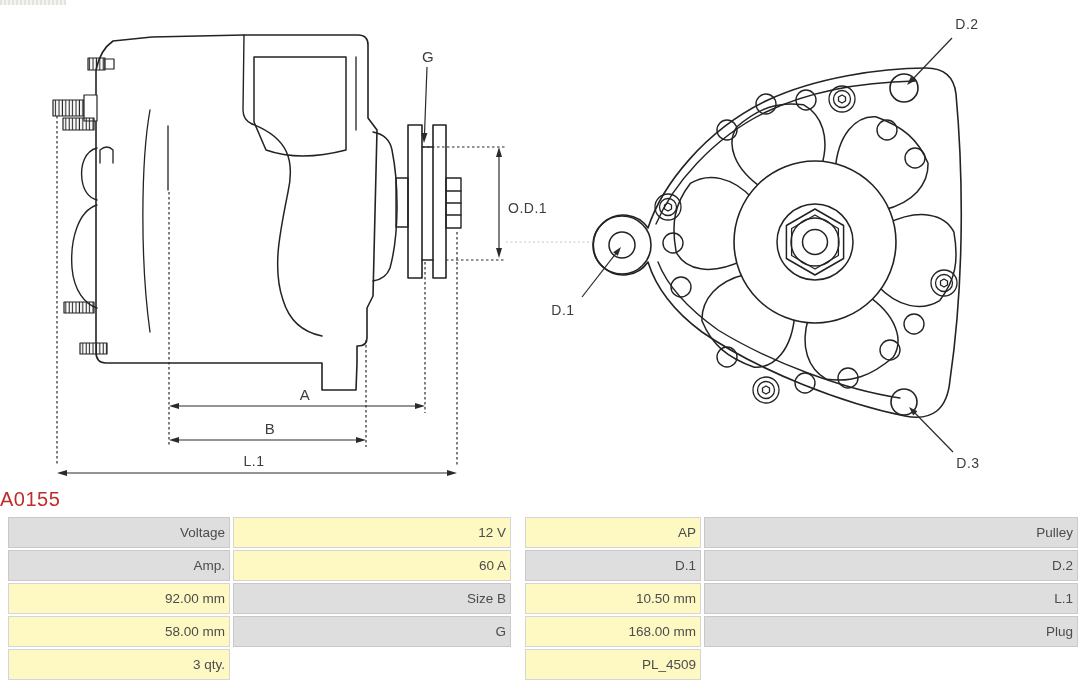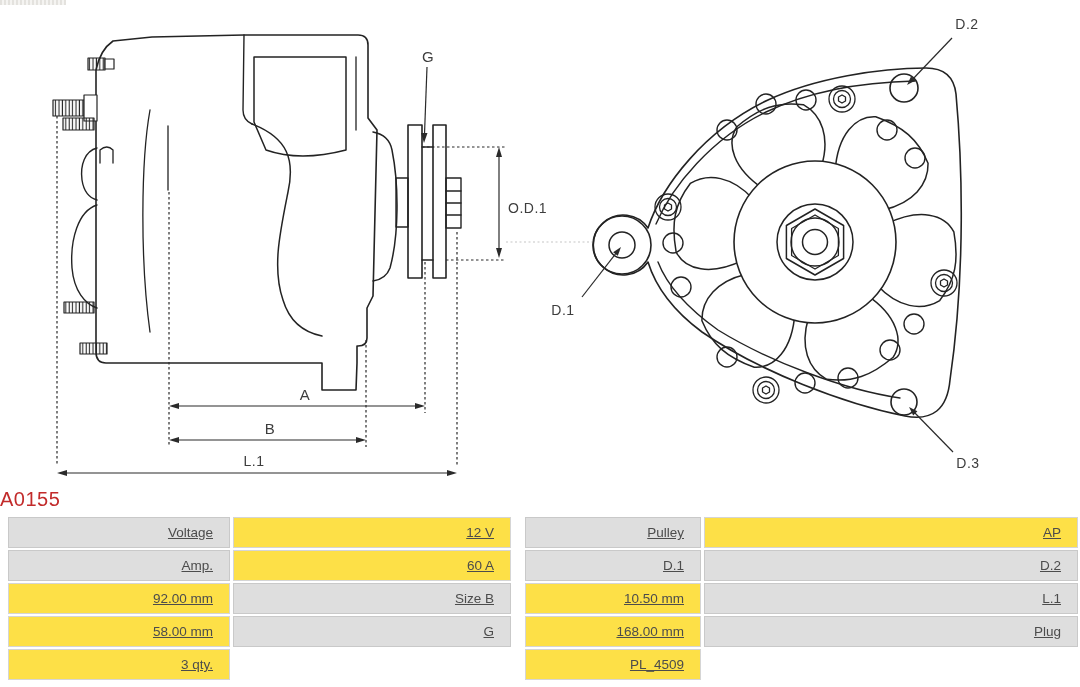--- a/index.html
+++ b/index.html
@@ -19,23 +19,23 @@
     background:repeating-linear-gradient(90deg,#dddbd6 0 2px,#f2f1ee 2px 4px);opacity:.8;}
   .drawing-wrap{position:absolute;left:0;top:0;width:1080px;height:490px;}
   svg text{font-family:"Liberation Sans", sans-serif;fill:var(--dim);}
   .part-number{position:absolute;left:0;top:487px;font-size:20px;line-height:24px;
     color:var(--accent-red);letter-spacing:.5px;}
   .spec{position:absolute;left:8px;top:517px;width:1064px;display:flex;gap:14px;}
   .spec-sub{display:grid;grid-auto-rows:31px;row-gap:2px;column-gap:3px;}
   .spec-sub.left{grid-template-columns:222px 278px;}
   .spec-sub.right{grid-template-columns:176px 374px;}
   .cell{display:flex;align-items:center;justify-content:flex-end;
-    padding-right:16px;font-size:13.5px;color:var(--text-gray);text-decoration:underline;}
+    padding-right:4px;font-size:13.5px;color:var(--text-gray);}
   .cell.lab{background:var(--cell-gray);border:1px solid var(--cell-border-gray);}
-  .cell.val{background:#fde047;border:1px solid var(--cell-border-light);}
+  .cell.val{background:#fef9c3;border:1px solid var(--cell-border-light);}
 </style>
 </head>
 <body>
 
 <div class="page">
 
   <div class="logo-artifact"></div>
 
   <div class="drawing-wrap">
   <svg width="1080" height="490" viewBox="0 0 1080 490">
@@ -244,22 +244,22 @@
         <div class="cell val">12 V</div>
         <div class="cell lab">Amp.</div>
         <div class="cell val">60 A</div>
         <div class="cell val">92.00 mm</div>
         <div class="cell lab">Size B</div>
         <div class="cell val">58.00 mm</div>
         <div class="cell lab">G</div>
         <div class="cell val">3 qty.</div>
       </div>
     <div class="spec-sub right" id="spec-right">
+        <div class="cell val">AP</div>
         <div class="cell lab">Pulley</div>
-        <div class="cell val">AP</div>
         <div class="cell lab">D.1</div>
         <div class="cell lab">D.2</div>
         <div class="cell val">10.50 mm</div>
         <div class="cell lab">L.1</div>
         <div class="cell val">168.00 mm</div>
         <div class="cell lab">Plug</div>
         <div class="cell val">PL_4509</div>
       </div>
   </div>
 

